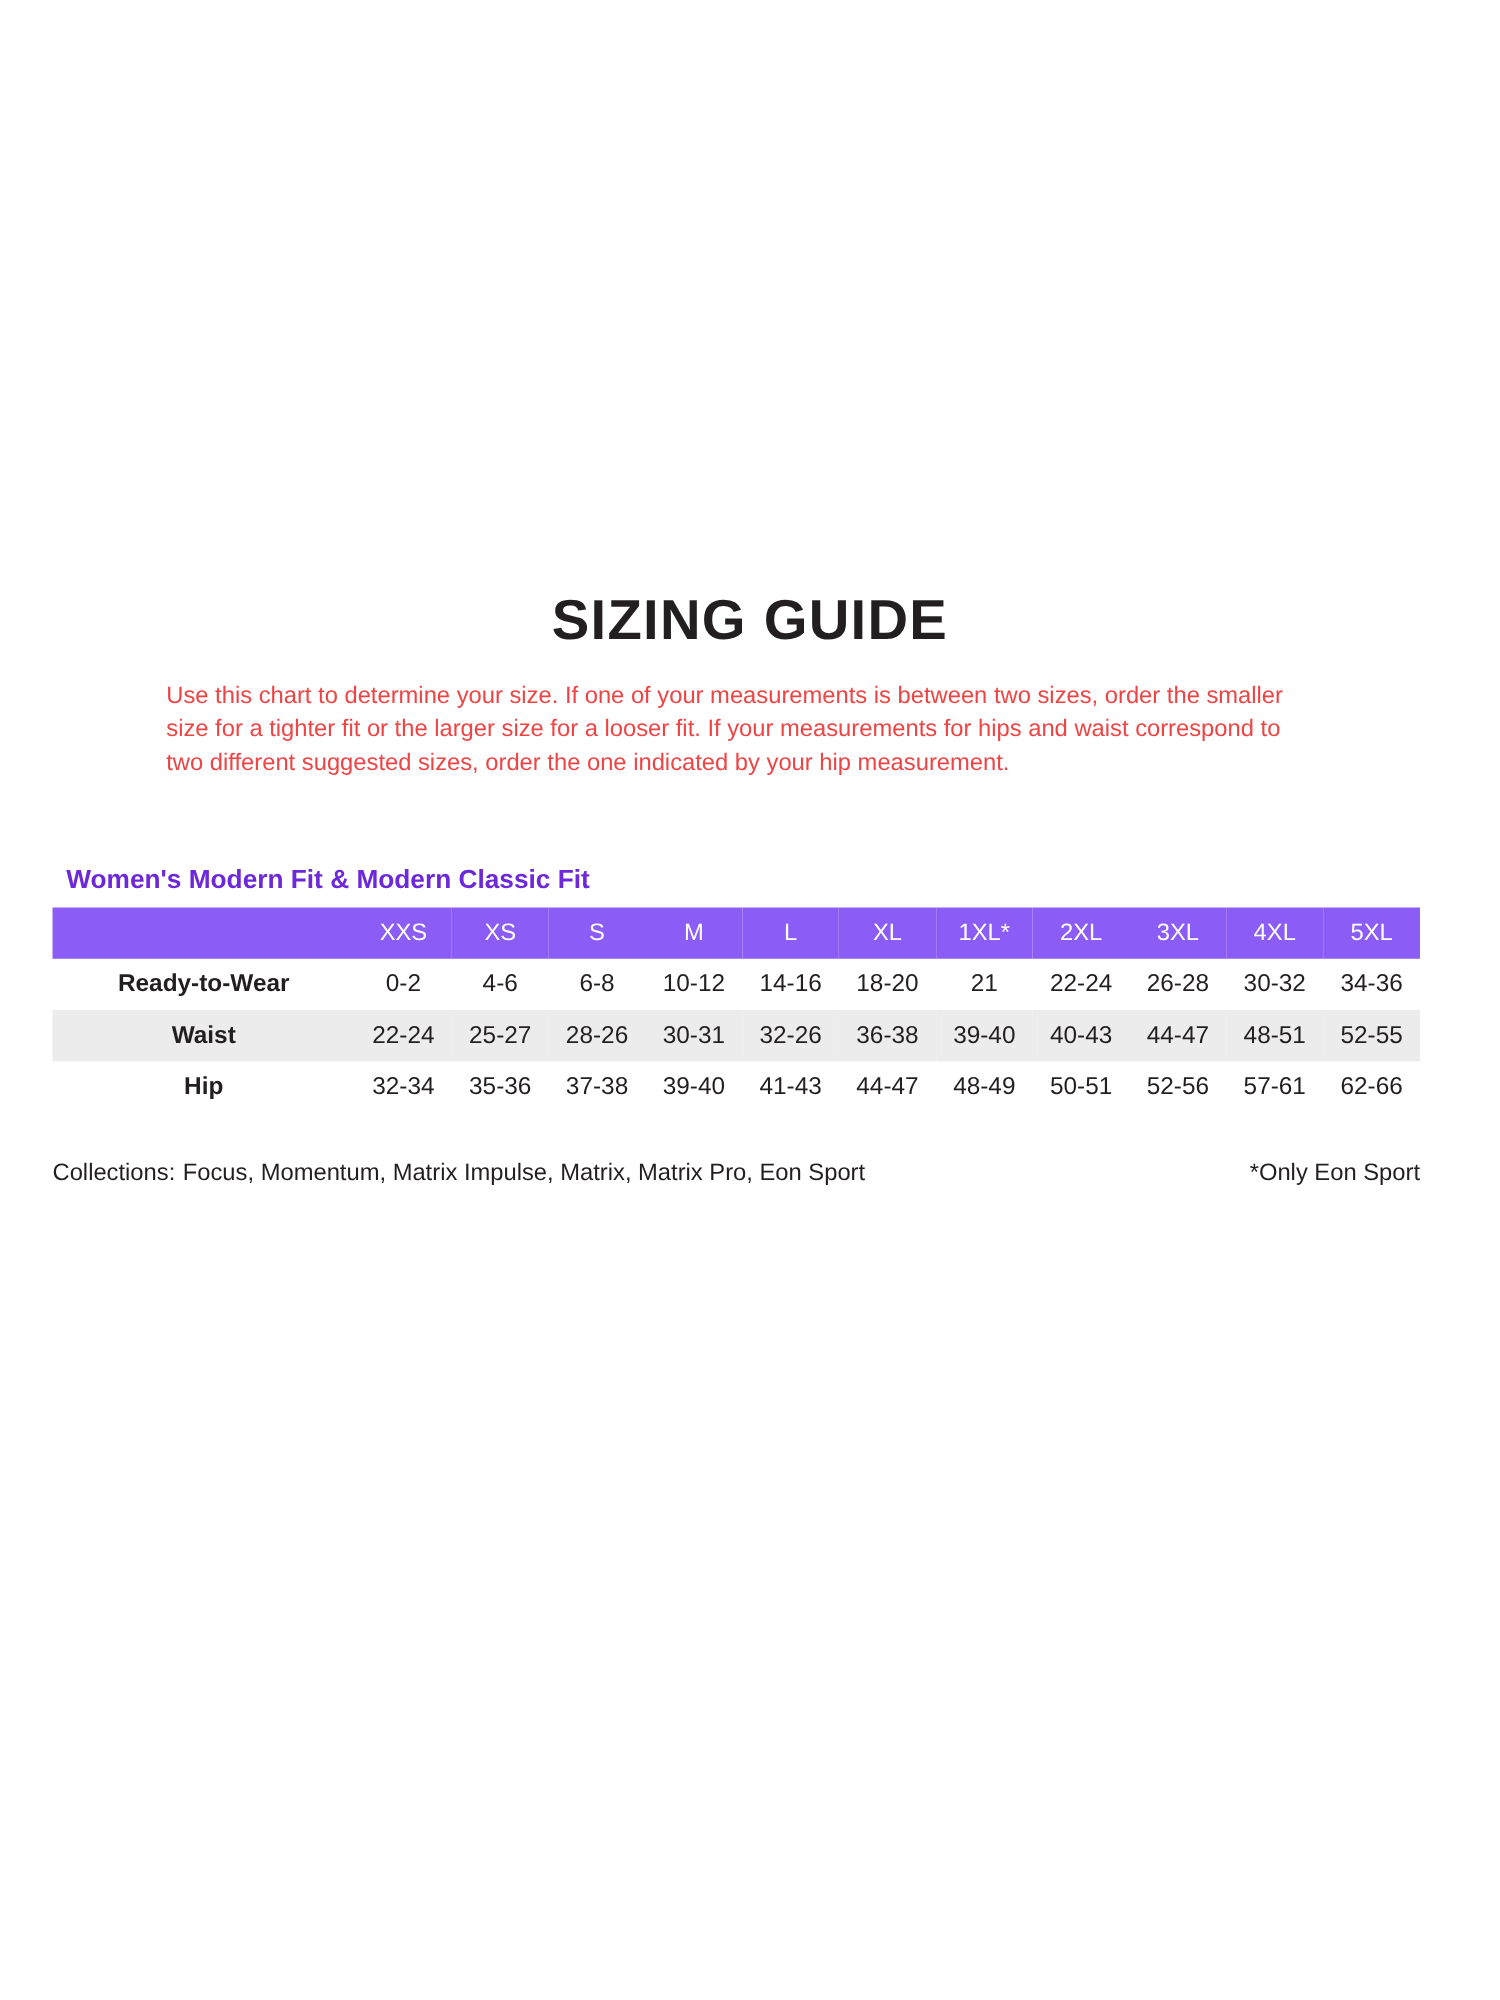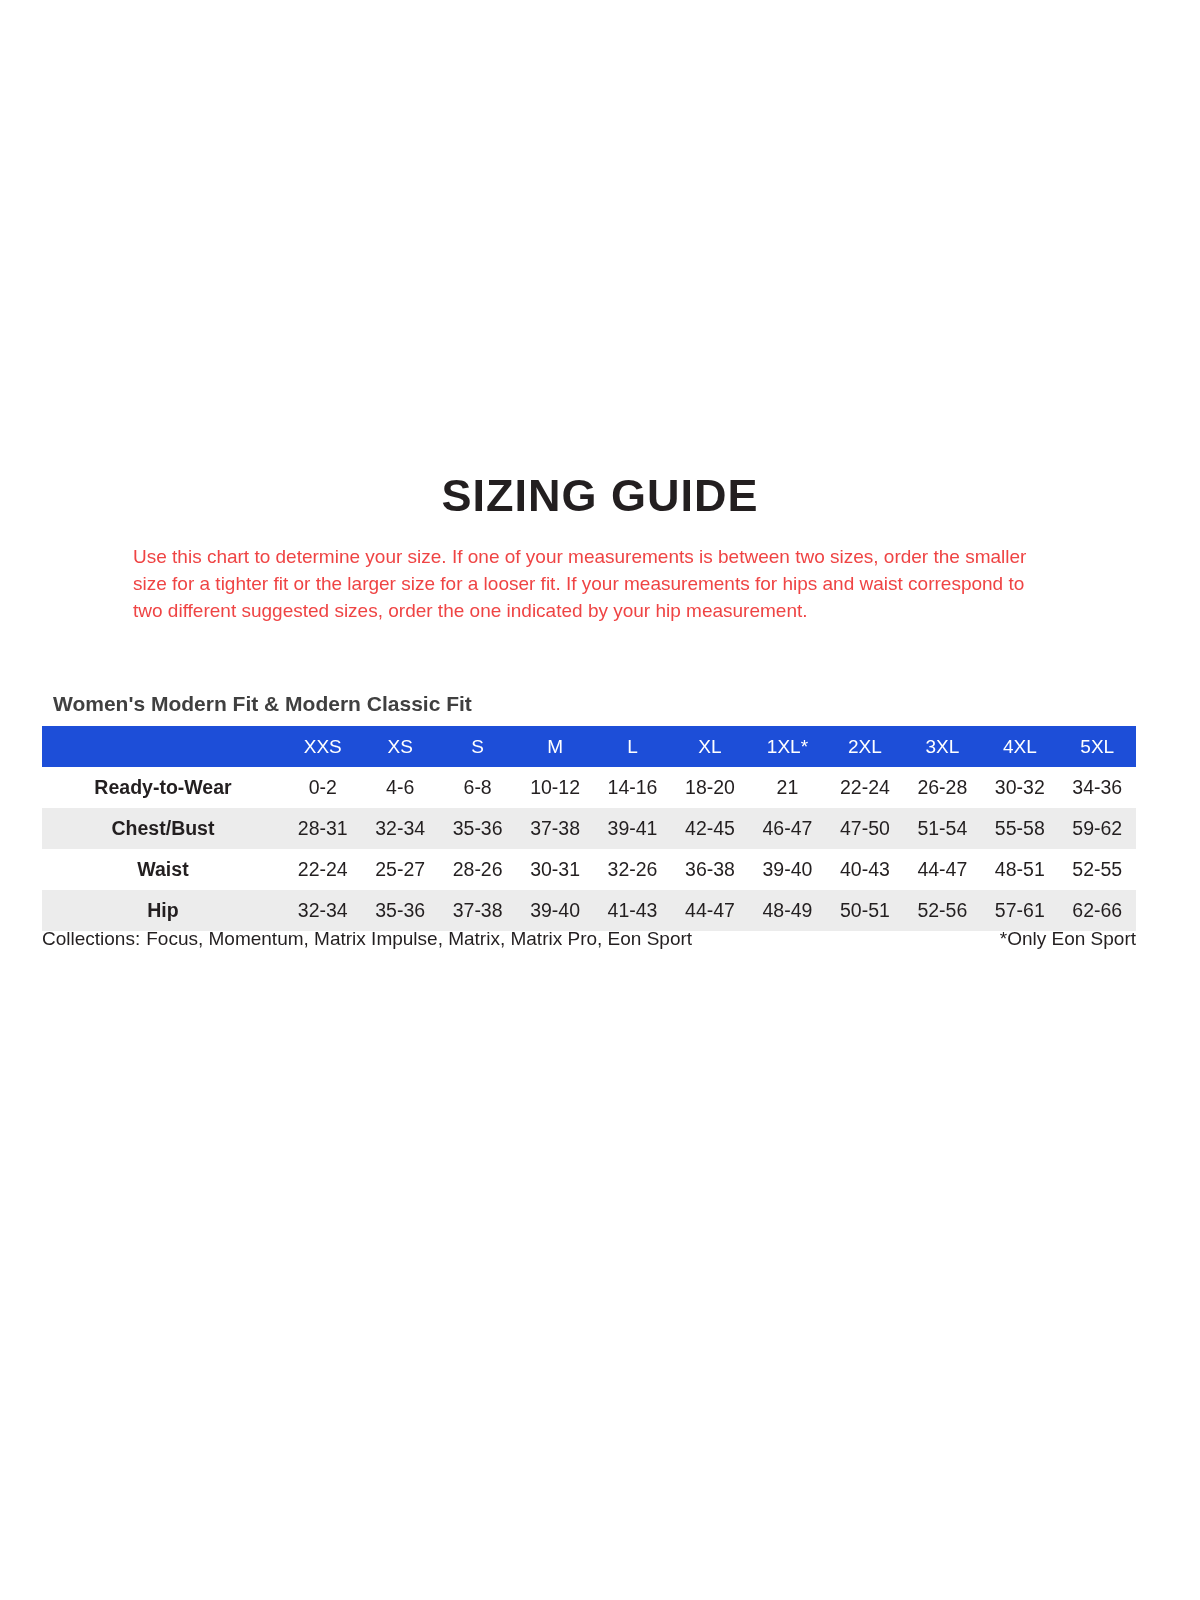--- a/index.html
+++ b/index.html
@@ -35,35 +35,35 @@
     line-height: 27px;
     color: #ef4444;
   }
 
   .section-heading {
     position: absolute;
     top: 692px;
     left: 53px;
     font-size: 21px;
     font-weight: 700;
-    color: #404040;
+    color: #6d28d9;
   }
 
   table.size-table {
     position: absolute;
     top: 726px;
     left: 42px;
     width: 1094px;
     border-collapse: collapse;
     table-layout: fixed;
     font-size: 19px;
   }
   table.size-table col.label-col { width: 242px; }
   table.size-table thead tr {
-    background: #1d4ed8;
+    background: #8b5cf6;
     color: #ffffff;
     height: 41px;
   }
   table.size-table thead th {
     font-weight: 500;
     text-align: center;
     vertical-align: middle;
     font-size: 19px;
   }
   table.size-table tbody tr { height: 41px; }
@@ -145,34 +145,20 @@
         <td>10-12</td>
         <td>14-16</td>
         <td>18-20</td>
         <td>21</td>
         <td>22-24</td>
         <td>26-28</td>
         <td>30-32</td>
         <td>34-36</td>
       </tr>
       <tr>
-        <th>Chest/Bust</th>
-        <td>28-31</td>
-        <td>32-34</td>
-        <td>35-36</td>
-        <td>37-38</td>
-        <td>39-41</td>
-        <td>42-45</td>
-        <td>46-47</td>
-        <td>47-50</td>
-        <td>51-54</td>
-        <td>55-58</td>
-        <td>59-62</td>
-      </tr>
-      <tr>
         <th>Waist</th>
         <td>22-24</td>
         <td>25-27</td>
         <td>28-26</td>
         <td>30-31</td>
         <td>32-26</td>
         <td>36-38</td>
         <td>39-40</td>
         <td>40-43</td>
         <td>44-47</td>

